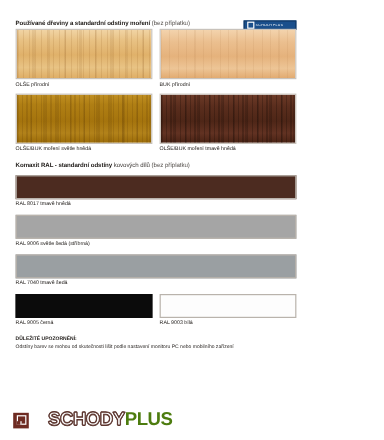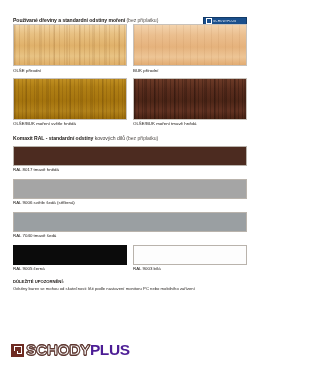--- a/index.html
+++ b/index.html
@@ -172,21 +172,21 @@
     height: 34px;
     display: flex;
     align-items: center;
     padding-left: 11px;
     box-sizing: border-box;
     background: #ffffff;
   }
   .logo {
     display: flex;
     align-items: center;
-    gap: 2px;
+    gap: 16px;
   }
   .logo-mark {
     width: 13px;
     height: 13px;
     background: #6e2b22;
     position: relative;
     flex: 0 0 auto;
   }
   .logo-mark::before {
     content: "";
@@ -214,21 +214,21 @@
     align-items: baseline;
   }
   .logo-schody {
     color: #ffffff;
     -webkit-text-stroke: 0.9px #5d3730;
     text-shadow:
       -0.6px 0 #5d3730, 0.6px 0 #5d3730,
       0 -0.6px #5d3730, 0 0.6px #5d3730;
   }
   .logo-plus {
-    color: #4c1d95;
+    color: #4d7c0f;
     -webkit-text-stroke: 0px transparent;
     text-shadow: none;
   }
 </style>
 </head>
 <body>
 
 <div class="page">
 
   <div class="section-head" style="height:24px;padding-top:18px;">

